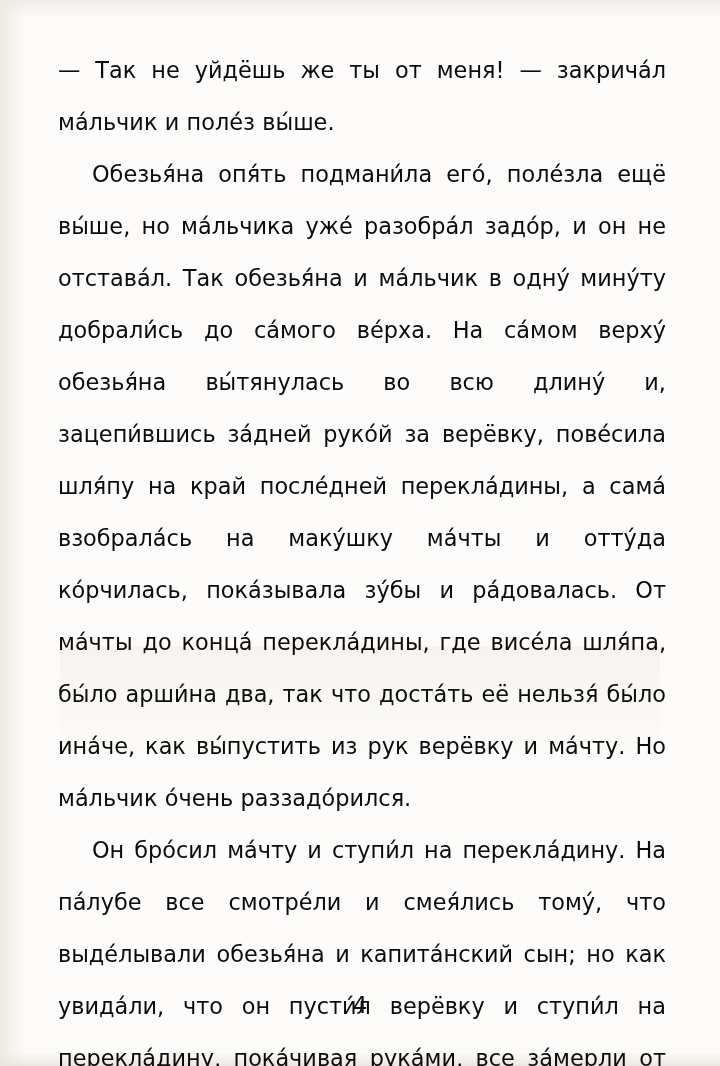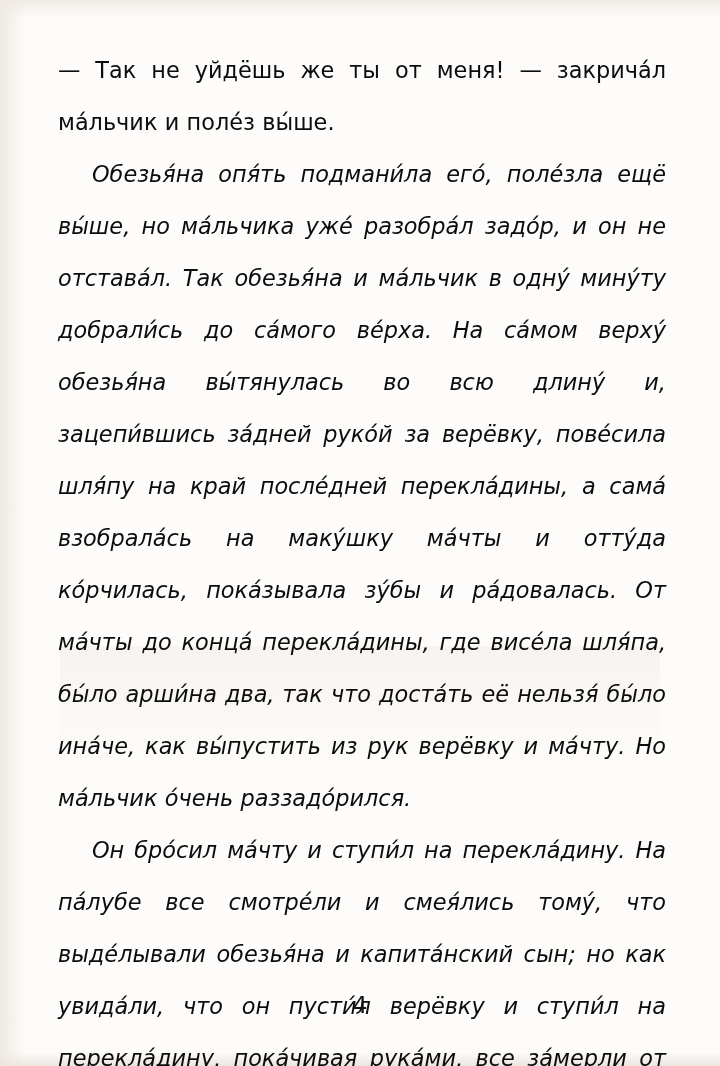--- a/index.html
+++ b/index.html
@@ -51,21 +51,20 @@
     text-align: justify;
     text-justify: inter-word;
     word-spacing: 0.2px;
     hyphens: manual;
   }
   .body-text p {
     margin: 0;
   }
   .body-text p.indent {
     text-indent: 34px;
-    font-style: italic;
   }
   .page-number {
     position: absolute;
     left: 0;
     right: 0;
     bottom: 48px;
     text-align: center;
     font-size: 23px;
     color: #111;
   }

